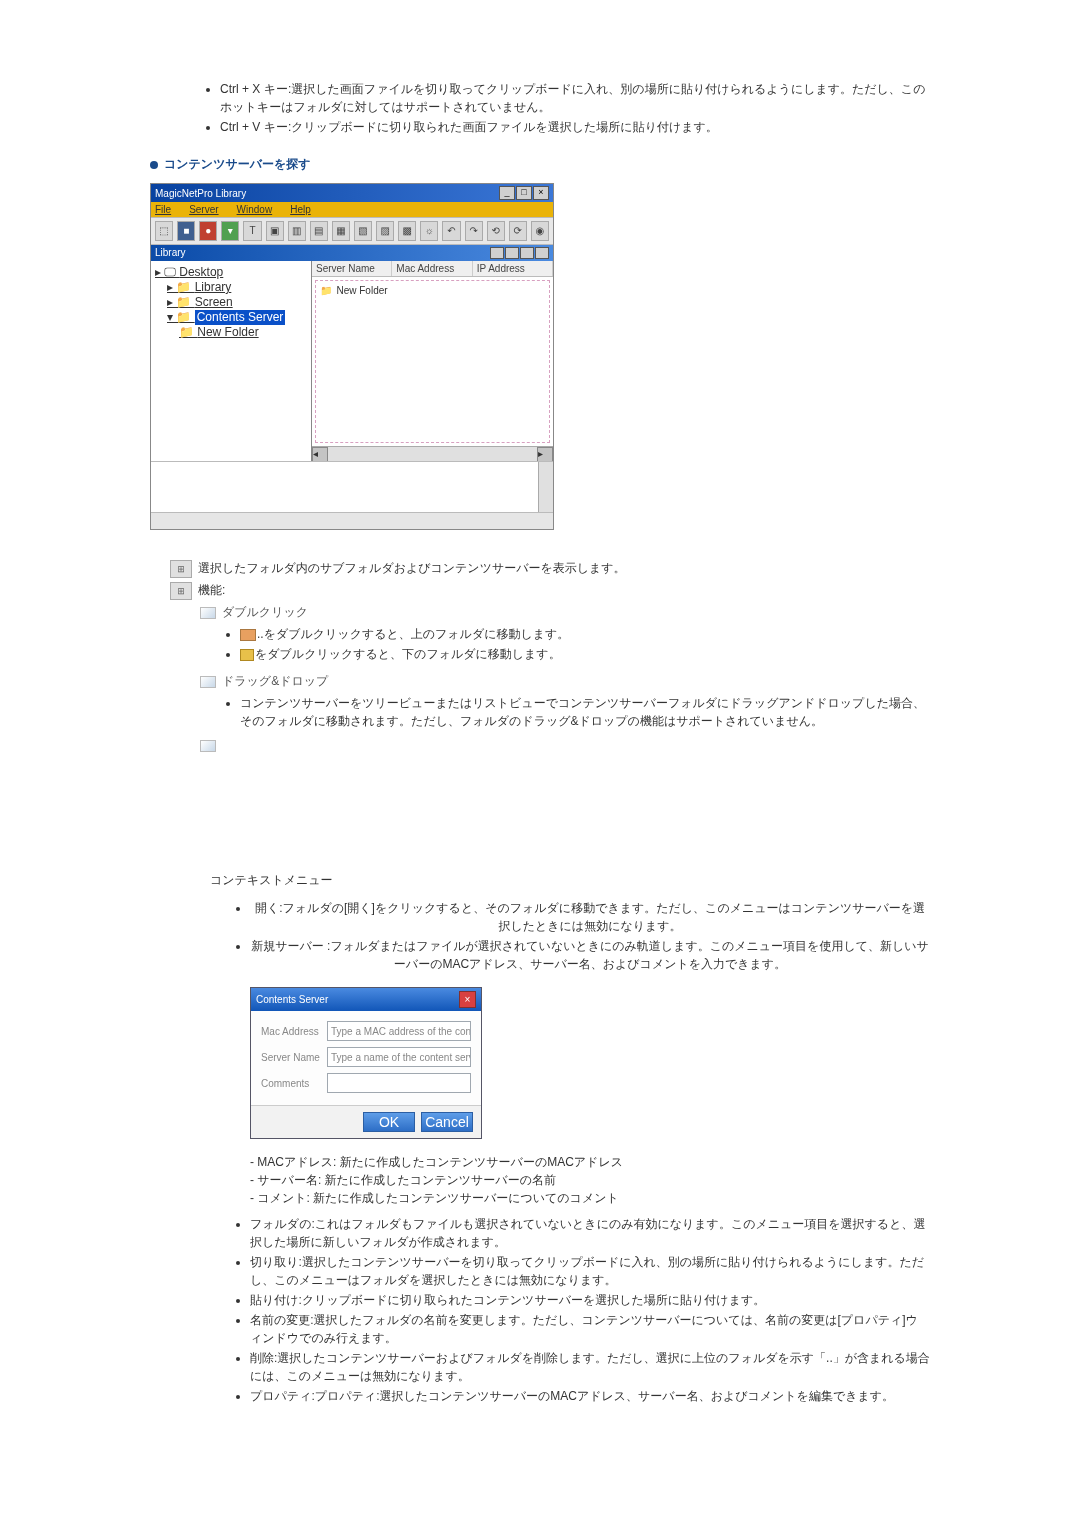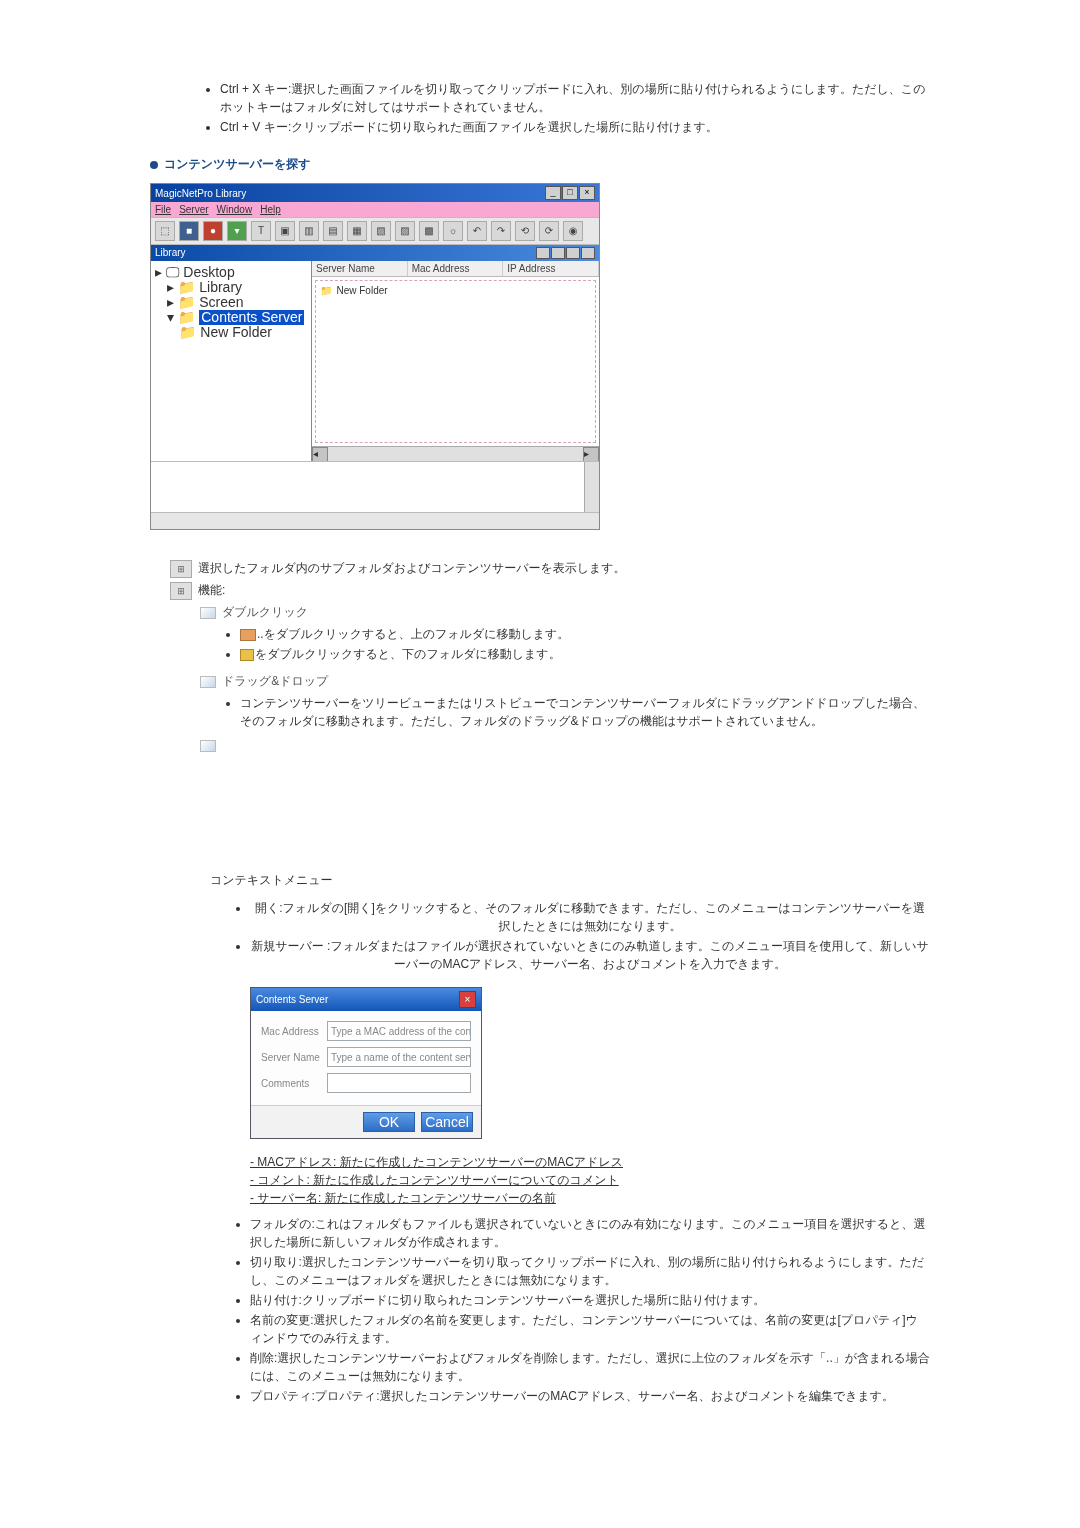--- a/index.html
+++ b/index.html
@@ -35,21 +35,21 @@
     content: "";
     display: inline-block;
     width: 8px;
     height: 8px;
     border-radius: 50%;
     background: #1a4b8b;
     margin-right: 6px;
     vertical-align: middle;
   }
   .screenshot-holder {
-    width: 450px;
+    width: 404px;
     margin-left: 0;
     margin-bottom: 30px;
   }
   .app-window {
     border: 1px solid #888;
     font-size: 10px;
     background: #e6e6e6;
   }
   .titlebar {
     background: linear-gradient(to right, #0842a0, #3b77d7);
@@ -67,24 +67,24 @@
     width: 14px;
     height: 12px;
     background: #d0d0d0;
     border: 1px solid #555;
     font-size: 9px;
     text-align: center;
     line-height: 10px;
     color: #000;
   }
   .menubar {
-    background: #f9a8d4;
+    background: #eab308;
     padding: 2px 4px;
     display: flex;
-    gap: 8px;
+    gap: 18px;
     color: #333;
     border-bottom: 1px solid #bbb;
   }
   .menubar span { text-decoration: underline; }
   .toolbar {
     background: #e8e8e8;
     padding: 3px 4px;
     display: flex;
     gap: 4px;
     border-bottom: 1px solid #bbb;
@@ -123,24 +123,25 @@
   }
   .left-panel {
     width: 160px;
     border-right: 1px solid #888;
     background: #ffffff;
     display: flex;
     flex-direction: column;
   }
   .tree {
     padding: 4px;
-    font-size: 14px;
+    font-size: 12px;
     line-height: 15px;
     color: #333;
     flex: 1;
+    text-decoration: underline;
   }
   .tree-item {
     white-space: nowrap;
   }
   .tree .indent1 { padding-left: 12px; }
   .tree .indent2 { padding-left: 24px; }
   .tree .selected {
     background: #0a50c8;
     color: #fff;
     display: inline-block;
@@ -367,21 +368,20 @@
     border: 1px solid #2b5ea3;
     color: #fff;
     font-size: 14px;
     text-align: center;
     line-height: 18px;
   }
   .notes {
     margin-left: 100px;
     margin-bottom: 8px;
     line-height: 1.5;
-    text-decoration: underline;
   }
   ul.ctx-list2 {
     margin: 0 0 14px 100px;
     padding: 0;
     list-style: disc;
   }
   ul.ctx-list2 li {
     margin-bottom: 2px;
     line-height: 1.5;
   }
@@ -543,22 +543,22 @@
       </div>
       <div class="dlg-footer">
         <div class="dlg-btn">OK</div>
         <div class="dlg-btn">Cancel</div>
       </div>
     </div>
   </div>
 
   <div class="notes">
     <div>- MACアドレス:  新たに作成したコンテンツサーバーのMACアドレス</div>
+    <div>- サーバー名:  新たに作成したコンテンツサーバーの名前</div>
     <div>- コメント:  新たに作成したコンテンツサーバーについてのコメント</div>
-    <div>- サーバー名:  新たに作成したコンテンツサーバーの名前</div>
   </div>
 
   <ul class="ctx-list2">
     <li>フォルダの:これはフォルダもファイルも選択されていないときにのみ有効になります。このメニュー項目を選択すると、選択した場所に新しいフォルダが作成されます。</li>
     <li>切り取り:選択したコンテンツサーバーを切り取ってクリップボードに入れ、別の場所に貼り付けられるようにします。ただし、このメニューはフォルダを選択したときには無効になります。</li>
     <li>貼り付け:クリップボードに切り取られたコンテンツサーバーを選択した場所に貼り付けます。</li>
     <li>名前の変更:選択したフォルダの名前を変更します。ただし、コンテンツサーバーについては、名前の変更は[プロパティ]ウィンドウでのみ行えます。</li>
     <li>削除:選択したコンテンツサーバーおよびフォルダを削除します。ただし、選択に上位のフォルダを示す「..」が含まれる場合には、このメニューは無効になります。</li>
     <li>プロパティ:プロパティ:選択したコンテンツサーバーのMACアドレス、サーバー名、およびコメントを編集できます。</li>
   </ul>

